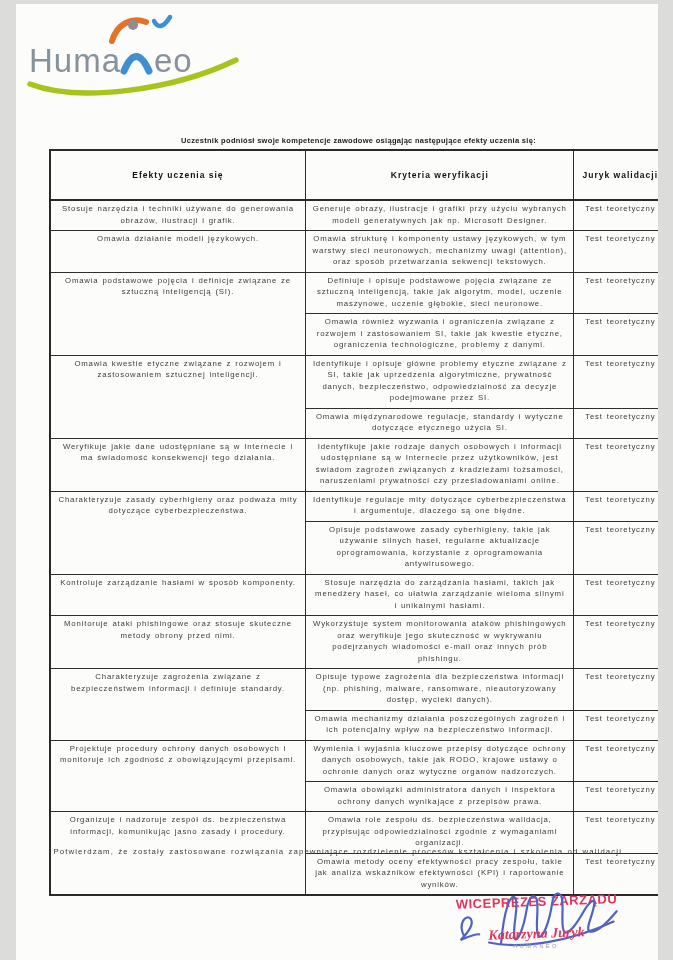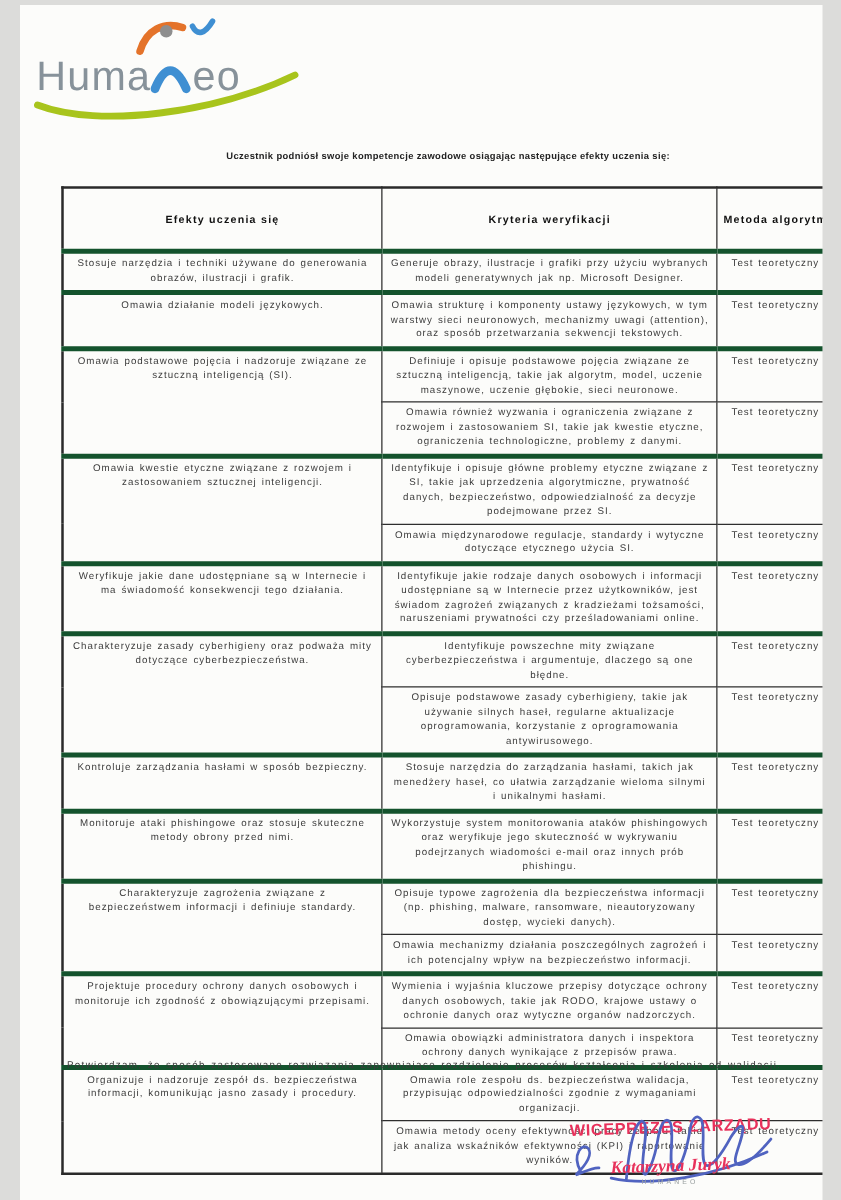--- a/index.html
+++ b/index.html
@@ -9,42 +9,42 @@
     margin:4px auto;
     background:#fcfcfa;
     font-family:"Liberation Sans",sans-serif;
     color:#3f3f3f;
     overflow:hidden;
   }
   
   .logo{position:absolute;top:6px;left:8px;width:222px;height:94px;}
   
   .intro{
-    position:absolute;top:116px;left:33px;width:620px;
+    position:absolute;top:132px;left:33px;width:620px;
     text-align:center;font-size:7.5px;font-weight:bold;color:#222;
     letter-spacing:0.3px;
   }
   
   .tbl-wrap{position:absolute;top:145px;left:33px;width:620px;}
   table.outcomes{
     width:100%;border-collapse:collapse;table-layout:fixed;
     border:2px solid #2a2a2a;
   }
   table.outcomes th{
     border:1px solid #2a2a2a;border-bottom:2px solid #2a2a2a;
     font-size:8.5px;font-weight:bold;color:#111;
     letter-spacing:1px;padding:19px 2px;text-align:center;
   }
   table.outcomes td{
     border:1px solid #2e2e2e;
     font-size:7.8px;line-height:11.5px;letter-spacing:0.8px;
     padding:2px 6px 4px;vertical-align:top;text-align:center;
     color:#3c3c3c;word-spacing:1px;
   }
-  tr.group-first td{border-top:4px solid #14532d;}
+  tr.group-first td{border-top:1px solid #14532d;}
   .w-outcome{width:41.5%;} .w-criteria{width:43.3%;} .w-method{width:15.2%;}
   
   .confirmations{position:absolute;top:843px;left:38px;width:610px;}
   .confirmation{
     font-size:7.8px;letter-spacing:1.1px;color:#3c3c3c;
     margin-bottom:15px;word-spacing:1px;
   }
   
   .signature{position:absolute;top:882px;right:14px;width:215px;height:72px;}
   .stamp-title{
@@ -92,36 +92,36 @@
     <table class="outcomes">
       <colgroup>
         <col class="w-outcome">
           <col class="w-criteria">
           <col class="w-method">
       </colgroup>
       <thead>
         <tr>
           <th>Efekty uczenia się</th>
           <th>Kryteria weryfikacji</th>
-          <th>Metoda algorytm</th>
+          <th>Juryk walidacji</th>
         </tr>
       </thead>
       <tbody>
           <tr class="group-first">
             <td rowspan="1">Stosuje narzędzia i techniki używane do generowania obrazów, ilustracji i grafik.</td>
             <td>Generuje obrazy, ilustracje i grafiki przy użyciu wybranych modeli generatywnych jak np. Microsoft Designer.</td>
             <td>Test teoretyczny</td>
           </tr>
           <tr class="group-first">
             <td rowspan="1">Omawia działanie modeli językowych.</td>
             <td>Omawia strukturę i komponenty ustawy językowych, w tym warstwy sieci neuronowych, mechanizmy uwagi (attention), oraz sposób przetwarzania sekwencji tekstowych.</td>
             <td>Test teoretyczny</td>
           </tr>
           <tr class="group-first">
-            <td rowspan="2">Omawia podstawowe pojęcia i nadzoruje związane ze sztuczną inteligencją (SI).</td>
+            <td rowspan="2">Omawia podstawowe pojęcia i definicje związane ze sztuczną inteligencją (SI).</td>
             <td>Definiuje i opisuje podstawowe pojęcia związane ze sztuczną inteligencją, takie jak algorytm, model, uczenie maszynowe, uczenie głębokie, sieci neuronowe.</td>
             <td>Test teoretyczny</td>
           </tr>
           <tr>
             <td>Omawia również wyzwania i ograniczenia związane z rozwojem i zastosowaniem SI, takie jak kwestie etyczne, ograniczenia technologiczne, problemy z danymi.</td>
             <td>Test teoretyczny</td>
           </tr>
           <tr class="group-first">
             <td rowspan="2">Omawia kwestie etyczne związane z rozwojem i zastosowaniem sztucznej inteligencji.</td>
             <td>Identyfikuje i opisuje główne problemy etyczne związane z SI, takie jak uprzedzenia algorytmiczne, prywatność danych, bezpieczeństwo, odpowiedzialność za decyzje podejmowane przez SI.</td>
@@ -131,29 +131,29 @@
             <td>Omawia międzynarodowe regulacje, standardy i wytyczne dotyczące etycznego użycia SI.</td>
             <td>Test teoretyczny</td>
           </tr>
           <tr class="group-first">
             <td rowspan="1">Weryfikuje jakie dane udostępniane są w Internecie i ma świadomość konsekwencji tego działania.</td>
             <td>Identyfikuje jakie rodzaje danych osobowych i informacji udostępniane są w Internecie przez użytkowników, jest świadom zagrożeń związanych z kradzieżami tożsamości, naruszeniami prywatności czy prześladowaniami online.</td>
             <td>Test teoretyczny</td>
           </tr>
           <tr class="group-first">
             <td rowspan="2">Charakteryzuje zasady cyberhigieny oraz podważa mity dotyczące cyberbezpieczeństwa.</td>
-            <td>Identyfikuje powszechne mity związane cyberbezpieczeństwa i argumentuje, dlaczego są one błędne.</td>
+            <td>Identyfikuje regulacje mity dotyczące cyberbezpieczeństwa i argumentuje, dlaczego są one błędne.</td>
             <td>Test teoretyczny</td>
           </tr>
           <tr>
             <td>Opisuje podstawowe zasady cyberhigieny, takie jak używanie silnych haseł, regularne aktualizacje oprogramowania, korzystanie z oprogramowania antywirusowego.</td>
             <td>Test teoretyczny</td>
           </tr>
           <tr class="group-first">
-            <td rowspan="1">Kontroluje zarządzania hasłami w sposób bezpieczny.</td>
+            <td rowspan="1">Kontroluje zarządzanie hasłami w sposób komponenty.</td>
             <td>Stosuje narzędzia do zarządzania hasłami, takich jak menedżery haseł, co ułatwia zarządzanie wieloma silnymi i unikalnymi hasłami.</td>
             <td>Test teoretyczny</td>
           </tr>
           <tr class="group-first">
             <td rowspan="1">Monitoruje ataki phishingowe oraz stosuje skuteczne metody obrony przed nimi.</td>
             <td>Wykorzystuje system monitorowania ataków phishingowych oraz weryfikuje jego skuteczność w wykrywaniu podejrzanych wiadomości e-mail oraz innych prób phishingu.</td>
             <td>Test teoretyczny</td>
           </tr>
           <tr class="group-first">
             <td rowspan="2">Charakteryzuje zagrożenia związane z bezpieczeństwem informacji i definiuje standardy.</td>
@@ -180,21 +180,21 @@
           </tr>
           <tr>
             <td>Omawia metody oceny efektywności pracy zespołu, takie jak analiza wskaźników efektywności (KPI) i raportowanie wyników.</td>
             <td>Test teoretyczny</td>
           </tr>
         </tbody>
     </table>
   </div>
 
   <div class="confirmations">
-    <div class="confirmation">Potwierdzam, że sposób zastosowane rozwiązania zapewniające rozdzielenie procesów kształcenia i szkolenia od walidacji.</div>
+    <div class="confirmation">Potwierdzam, że zostały zastosowane rozwiązania zapewniające rozdzielenie procesów kształcenia i szkolenia od walidacji.</div>
   </div>
 
   <div class="signature">
     <div class="stamp-title">WICEPREZES ZARZĄDU</div>
     <svg class="scribble" viewBox="0 0 185 64">
       <g fill="none" stroke="#5063c0" stroke-width="2.2" stroke-linecap="round">
         <path d="M16 44 C10 30 20 21 24 27 C27 33 18 42 12 47 C19 45 27 42 31 43"></path>
         <path d="M52 54 C58 20 66 4 70 10 C74 16 64 40 66 50 C68 56 76 40 80 24 C83 12 88 6 91 12 C94 20 86 44 90 50 C94 54 102 36 106 20 C108 10 113 6 116 12 C119 20 112 42 116 48 C120 52 130 40 138 28 C144 20 150 16 148 24 C146 34 136 48 142 50 C148 52 160 42 170 32"></path>
         <path d="M40 52 C72 62 122 58 166 42"></path>
       </g>

